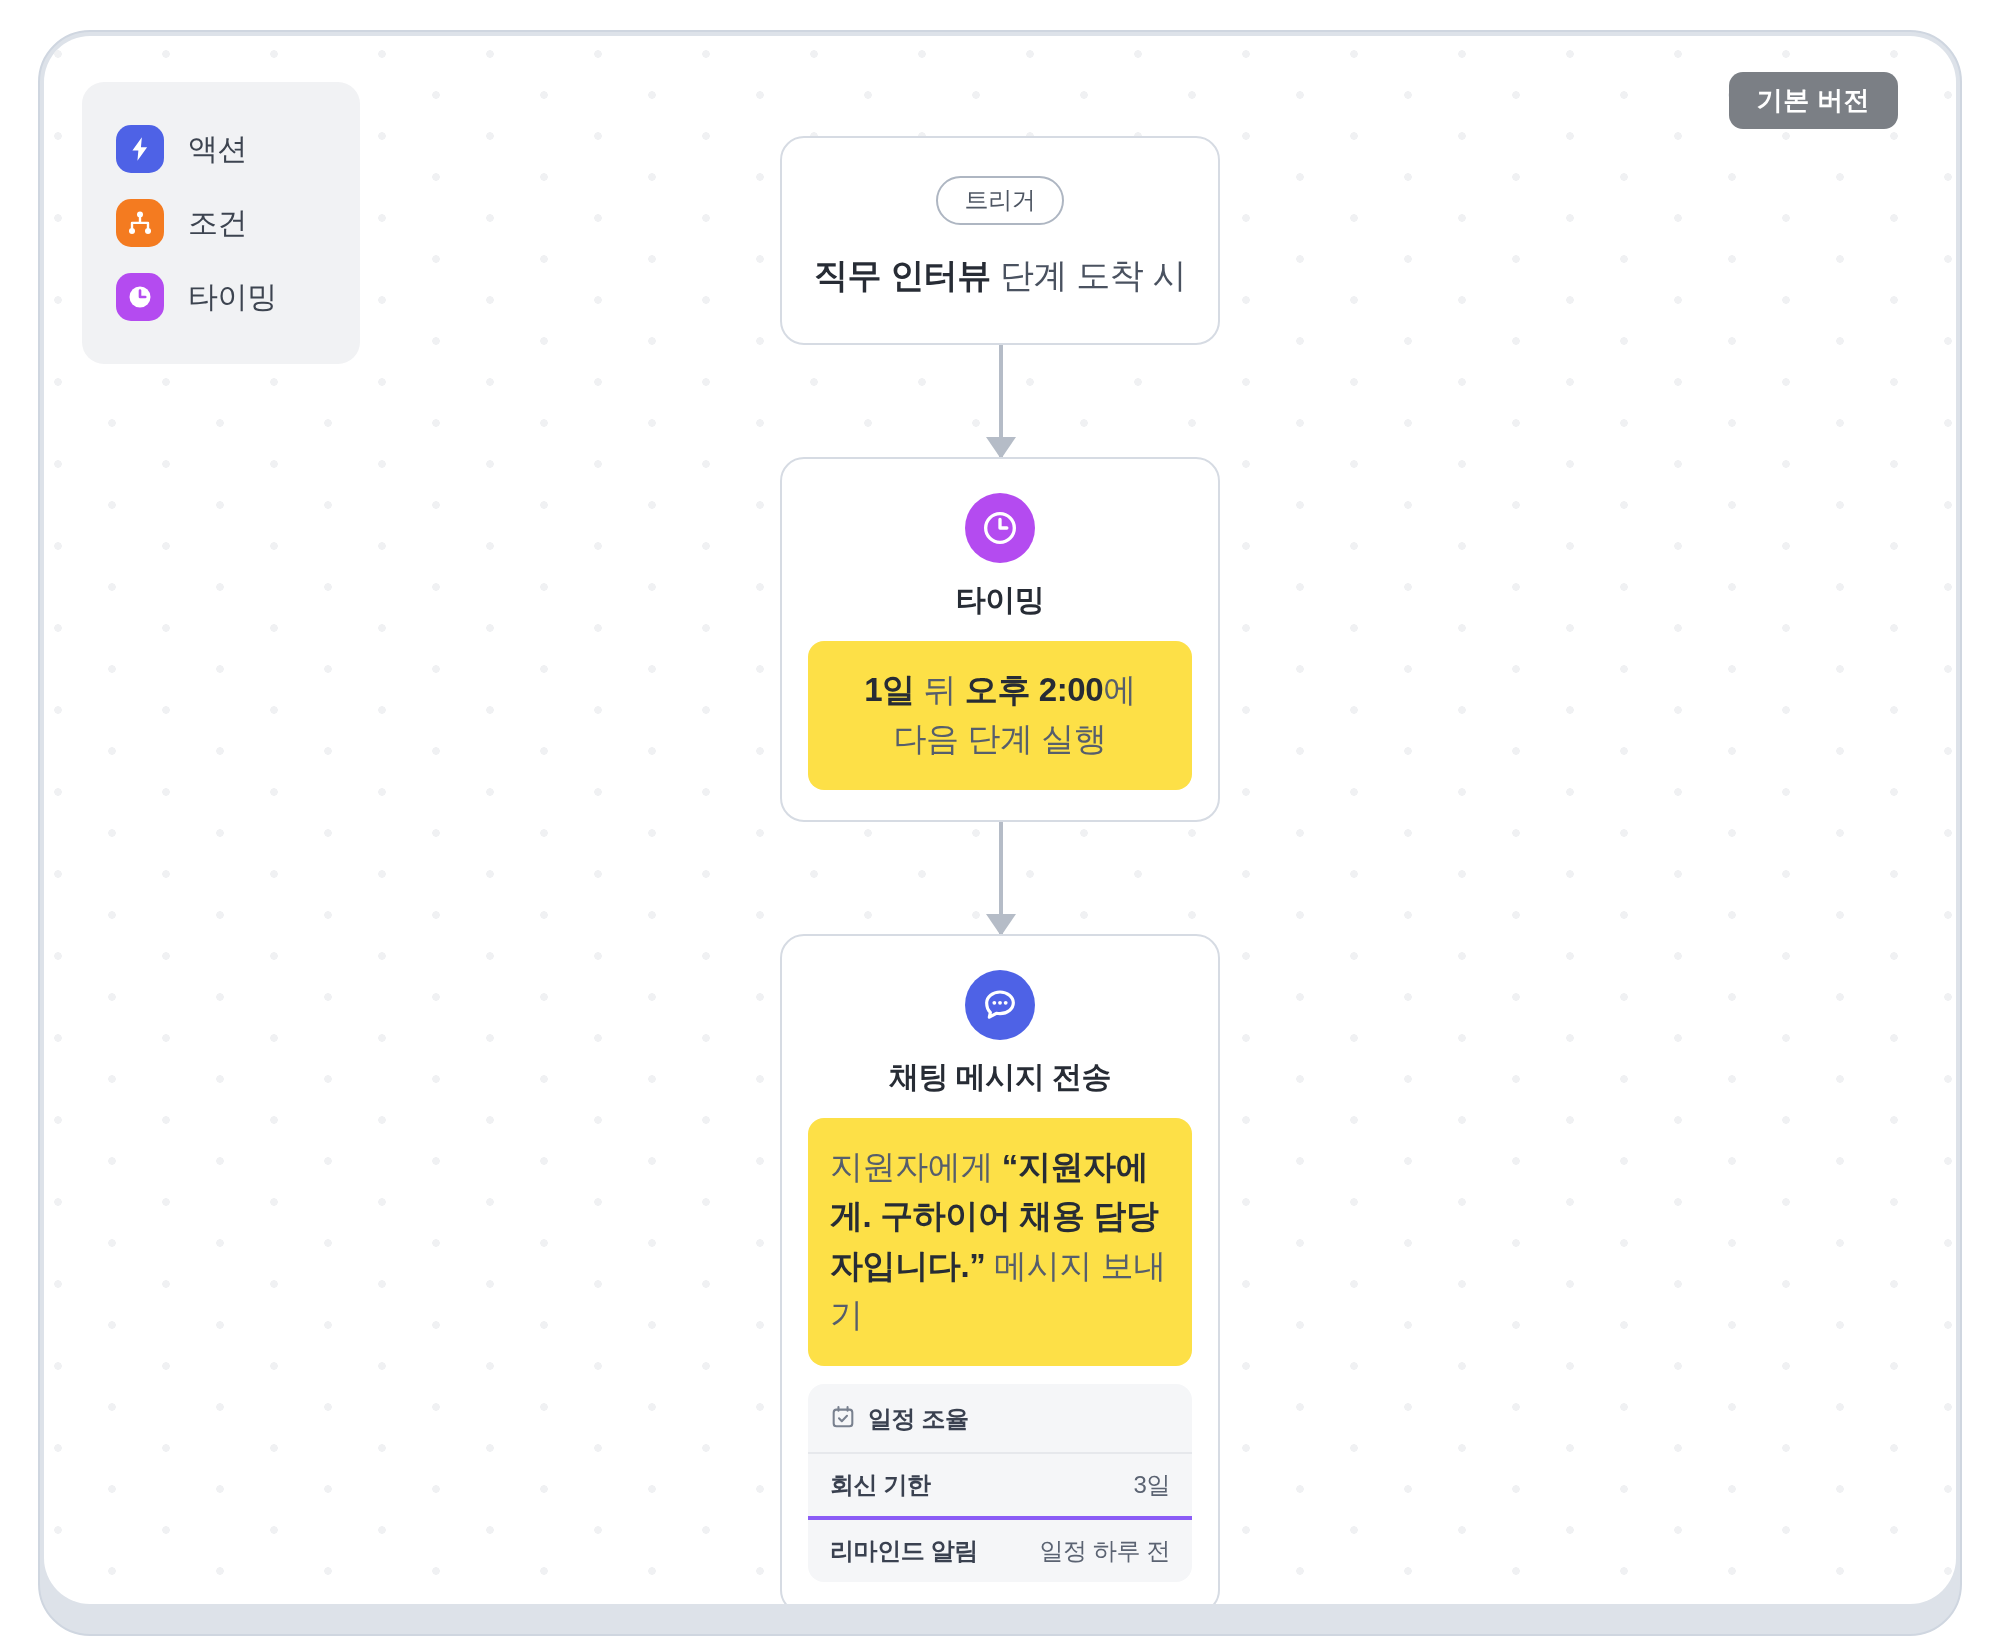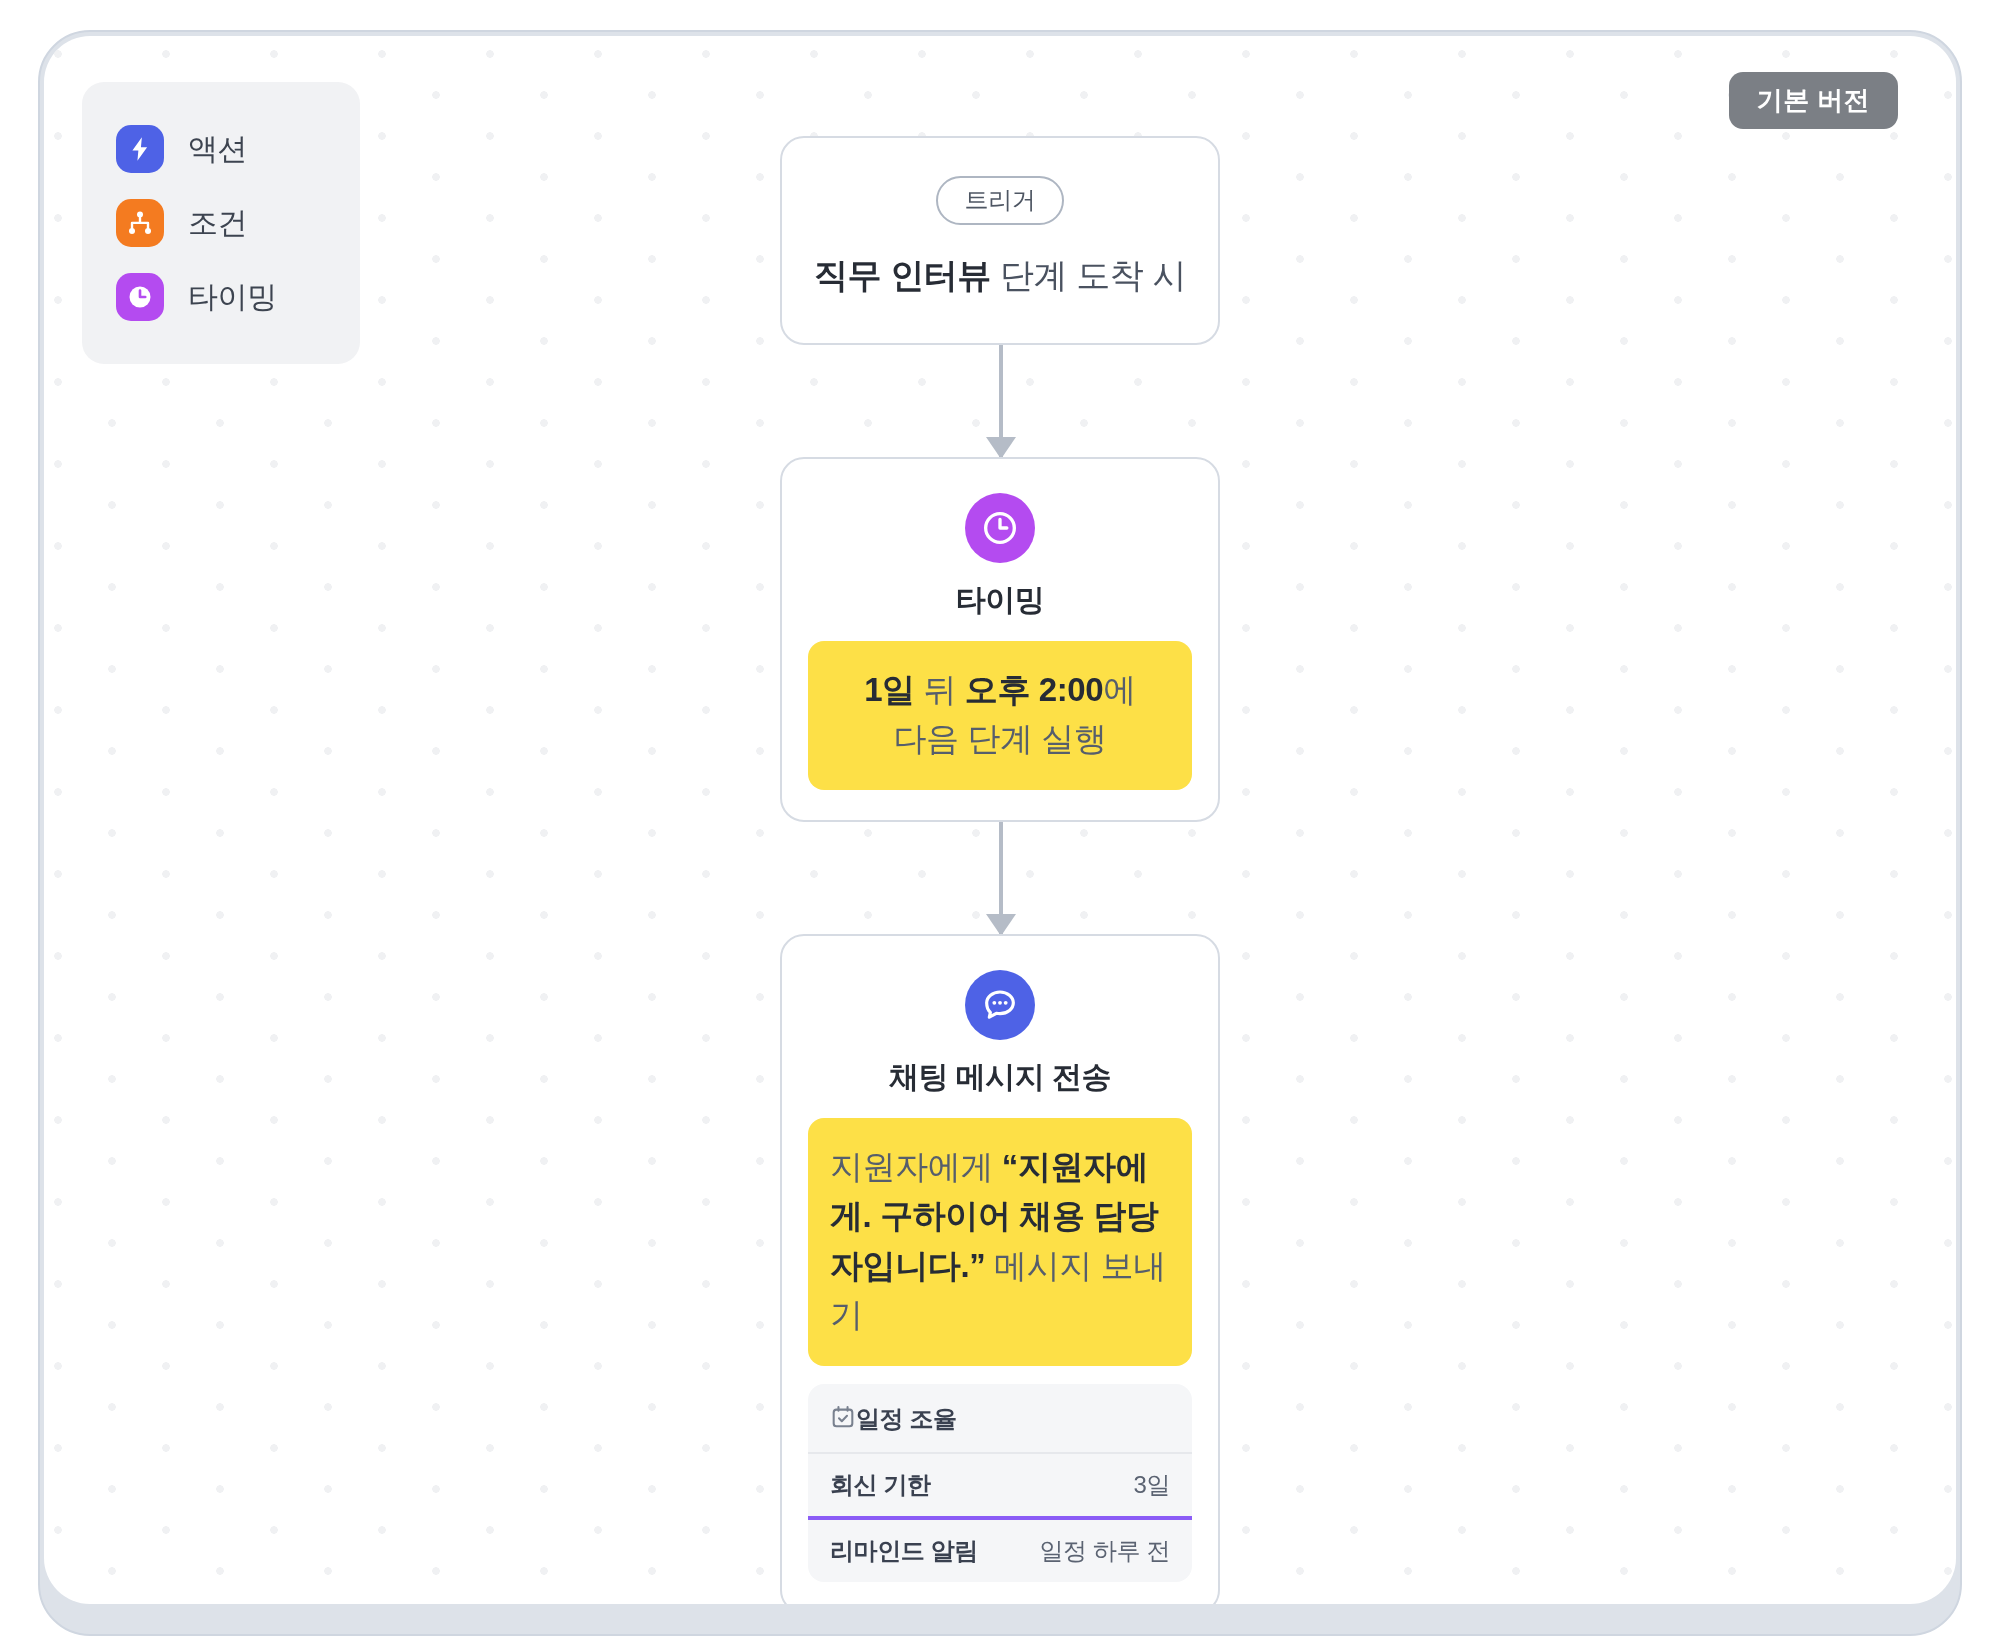--- a/index.html
+++ b/index.html
@@ -220,20 +220,21 @@
   
   .schedule {
     margin-top: 18px;
     background: #f5f6f8;
     border-radius: 16px;
     overflow: hidden;
   }
   .schedule-head {
     display: flex;
     align-items: center;
+    gap: 12px;
     padding: 20px 22px 18px 22px;
     border-bottom: 2px solid #e6e8ec;
   }
   .schedule-head-label {
     font-size: 24px;
     font-weight: 700;
     color: #3a4150;
     letter-spacing: -0.4px;
     line-height: 1;
   }

